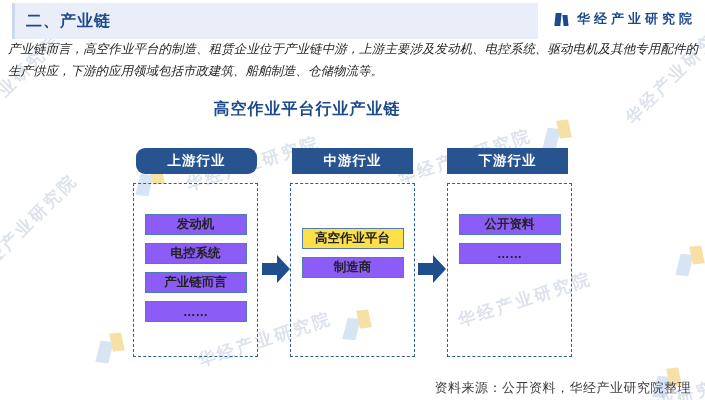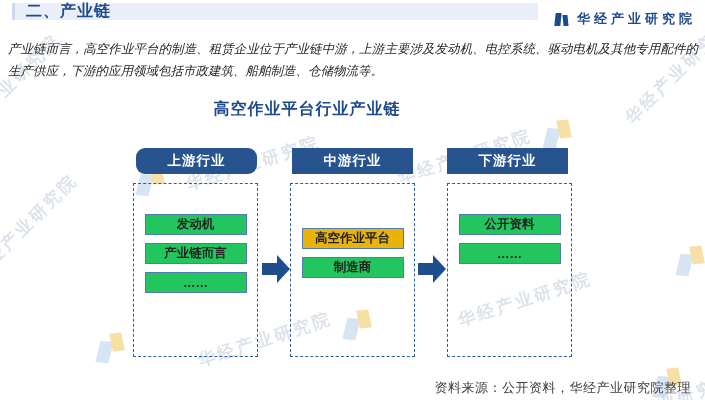--- a/index.html
+++ b/index.html
@@ -30,21 +30,21 @@
     position: absolute; left: 0; top: 8px; width: 13px; height: 22px;
     background: #b8cfec; transform: rotate(14deg) skewY(-8deg);
   }
   .wm-logo .fold-yellow {
     position: absolute; left: 13px; top: 0; width: 12px; height: 18px;
     background: #f2c75c; transform: rotate(-12deg) skewY(6deg);
   }
 
   
   .section-band {
-    position: absolute; left: 12px; top: 3px; width: 526px; height: 17px;
+    position: absolute; left: 12px; top: 3px; width: 526px; height: 36px;
     background: #e9eef8;
     border-left: 3px solid #ccd8ee;
     display: flex; align-items: center;
     padding-left: 11px;
   }
   .section-title {
     font-size: 16px; font-weight: bold; color: #1c4a8c;
     letter-spacing: 1px;
   }
 
@@ -94,27 +94,27 @@
   .dash-box {
     position: absolute; top: 183px; height: 174px; width: 125px;
     border: 1px dashed #2f5c9c;
     display: flex; flex-direction: column; align-items: center; gap: 8px;
   }
   .dash-box.c1 { left: 133px; padding-top: 30px; }
   .dash-box.c2 { left: 290px; padding-top: 44px; }
   .dash-box.c3 { left: 447px; padding-top: 30px; }
 
   .item {
-    width: 102px; height: 21px; background: #22c55e;
+    width: 102px; height: 21px; background: #8b5cf6;
     border: 1px solid #517bb4;
     display: flex; align-items: center; justify-content: center;
     font-size: 12.5px; font-weight: bold; color: #222222;
     position: relative; z-index: 2;
   }
-  .item.highlight { background: #eab308; }
+  .item.highlight { background: #fde047; }
 
   .block-arrow { position: absolute; width: 28px; height: 28px; }
   .block-arrow.a1 { left: 262px; top: 255px; }
   .block-arrow.a2 { left: 418px; top: 255px; }
   .block-arrow .shaft {
     position: absolute; left: 0; top: 8px; width: 15px; height: 12px;
     background: #1f4e8f;
   }
   .block-arrow .head {
     position: absolute; left: 15px; top: 0; width: 0; height: 0;
@@ -185,20 +185,21 @@
   <div class="intro">产业链而言，高空作业平台的制造、租赁企业位于产业链中游，上游主要涉及发动机、电控系统、驱动电机及其他专用配件的生产供应，下游的应用领域包括市政建筑、船舶制造、仓储物流等。</div>
 
   <div class="diagram-title">高空作业平台行业产业链</div>
 
   <div class="col-header c1">上游行业</div>
   <div class="col-header c2">中游行业</div>
   <div class="col-header c3">下游行业</div>
 
   <div class="dash-box c1">
     <div class="item">发动机</div>
+    <div class="item">电控系统</div>
     <div class="item">产业链而言</div>
     <div class="item">……</div>
   </div>
 
   <div class="dash-box c2">
     <div class="item highlight">高空作业平台</div>
     <div class="item">制造商</div>
   </div>
 
   <div class="dash-box c3">

